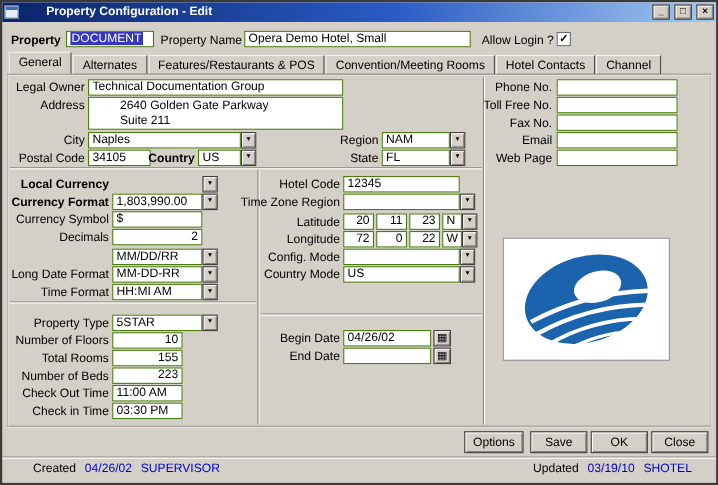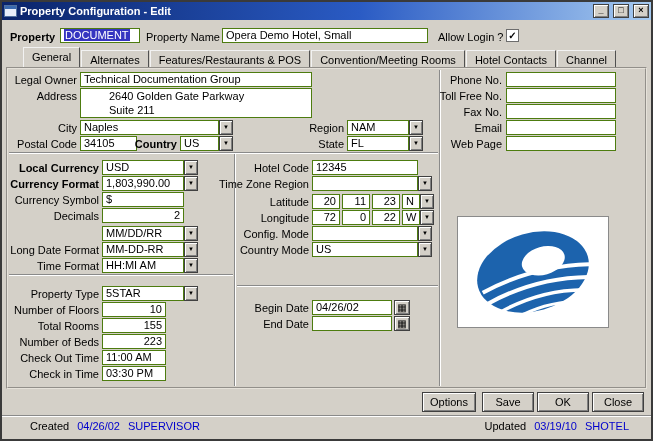--- a/index.html
+++ b/index.html
@@ -2,21 +2,21 @@
 <html><head>
 <meta charset="utf-8">
 <style>
   * { margin:0; padding:0; box-sizing:border-box; }
   body { background:#ffffff; font-family:"Liberation Sans", sans-serif; }
   .window { position:relative; width:653px; height:441px; background:#d4d0c8;
             border:2px solid #3a3a3a; font-size:11px; color:#000; overflow:hidden; }
   .titlebar { position:absolute; left:0; top:0; right:0; height:18px; display:flex; align-items:center;
               background:linear-gradient(90deg,#0a246a 0%,#2a5bc4 55%,#a6caf0 100%);
               color:#fff; font-weight:bold; padding:0 2px; gap:3px; }
-  .titlebar .title { flex:1; white-space:nowrap; overflow:hidden; }
+  .titlebar .title { flex:1; white-space:nowrap; overflow:hidden;margin-left:22px; }
   .appicon { width:13px; height:12px; background:#e8eefb; border:1px solid #51719f;
              box-shadow:inset 0 3px 0 #3a6ab0; }
   .tbtn { width:16px; height:14px; background:#d4d0c8; border:1px solid #404040;
           box-shadow:inset 1px 1px 0 #fff, inset -1px -1px 0 #808080;
           font-size:9px; line-height:11px; text-align:center; color:#000; font-weight:bold;
           font-family:"Liberation Sans", sans-serif; margin-left:1px; }
   .lbl { position:absolute; height:13px; line-height:13px; text-align:right; white-space:nowrap; }
   .bold { font-weight:bold; }
   .fld { position:absolute; height:15px; line-height:13px; background:#fff;
          border:1px solid #4d7c0f; padding:0 3px; white-space:nowrap; overflow:hidden; }
@@ -30,21 +30,21 @@
            font-size:6px; line-height:12px; text-align:center; color:#000; }
   .calbtn { position:absolute; width:16px; height:15px; background:#d4d0c8; border:1px solid #404040;
             box-shadow:inset 1px 1px 0 #fff, inset -1px -1px 0 #808080;
             font-size:10px; line-height:13px; text-align:center; color:#000; }
   .hsep { position:absolute; height:0; border-top:1px solid #8a8a8a; border-bottom:1px solid #fff; }
   .vsep { position:absolute; width:0; border-left:1px solid #8a8a8a; border-right:1px solid #fff; }
   .panel { position:absolute; border:2px groove #e6e2da; }
   .tabs { position:absolute; left:6px; top:45px; height:21px; display:flex; align-items:flex-end; gap:1px; }
   .tab { height:18px; padding:3px 8px 0; background:#d4d0c8; border:1px solid;
          border-color:#f2f2f2 #505050 #9a9a9a #f2f2f2; white-space:nowrap; }
-  .tab.active { height:21px; border-bottom-color:#d4d0c8;margin-left:15px; }
+  .tab.active { height:21px; border-bottom-color:#d4d0c8; }
   .btn { position:absolute; height:20px; background:#d4d0c8; border:1px solid #404040;
          box-shadow:inset 1px 1px 0 #fff, inset -1px -1px 0 #808080;
          font-size:11px; text-align:center; line-height:18px; font-family:"Liberation Sans", sans-serif; }
   .logo-box { position:absolute; left:455px; top:214px; width:152px; height:112px; background:#fff;
               border:1px solid #8a8a8a; display:flex; align-items:center; justify-content:center; }
   .status-l { position:absolute; left:28px; top:418px; display:flex; gap:8px; }
   .status-r { position:absolute; right:22px; top:418px; display:flex; gap:8px; }
   .blue { color:#0000cc; }
 </style>
 </head>
@@ -109,21 +109,20 @@
   <div class="lbl" style="left:436px;top:88px;width:64px">Toll Free No.</div>
   <div class="fld" style="left:504px;top:86px;width:110px"></div>
   <div class="lbl" style="left:436px;top:104px;width:64px">Fax No.</div>
   <div class="fld" style="left:504px;top:102px;width:110px"></div>
   <div class="lbl" style="left:436px;top:120px;width:64px">Email</div>
   <div class="fld" style="left:504px;top:118px;width:110px"></div>
   <div class="lbl" style="left:436px;top:136px;width:64px">Web Page</div>
   <div class="fld" style="left:504px;top:134px;width:110px"></div>
 
   <div class="lbl bold" style="left:2px;top:160px;width:95px">Local Currency</div>
-  <div class="fld" style="left:100px;top:158px;width:82px">USD</div>
   <div class="ddbtn" style="left:182px;top:158px">▼</div>
   <div class="lbl bold" style="left:2px;top:176px;width:95px">Currency Format</div>
   <div class="fld" style="left:100px;top:174px;width:82px">1,803,990.00</div>
   <div class="ddbtn" style="left:182px;top:174px">▼</div>
   <div class="lbl" style="left:2px;top:192px;width:95px">Currency Symbol</div>
   <div class="fld" style="left:100px;top:190px;width:82px">$</div>
   <div class="lbl" style="left:2px;top:208px;width:95px">Decimals</div>
   <div class="fld num" style="left:100px;top:206px;width:82px">2</div>
   <div class="fld" style="left:100px;top:224px;width:82px">MM/DD/RR</div>
   <div class="ddbtn" style="left:182px;top:224px">▼</div>

